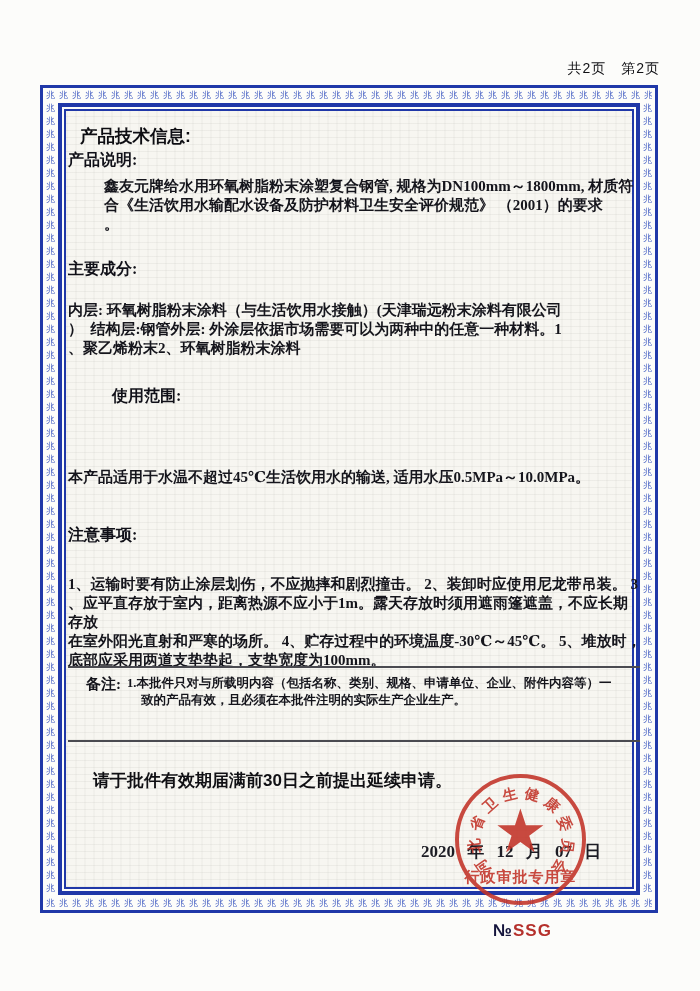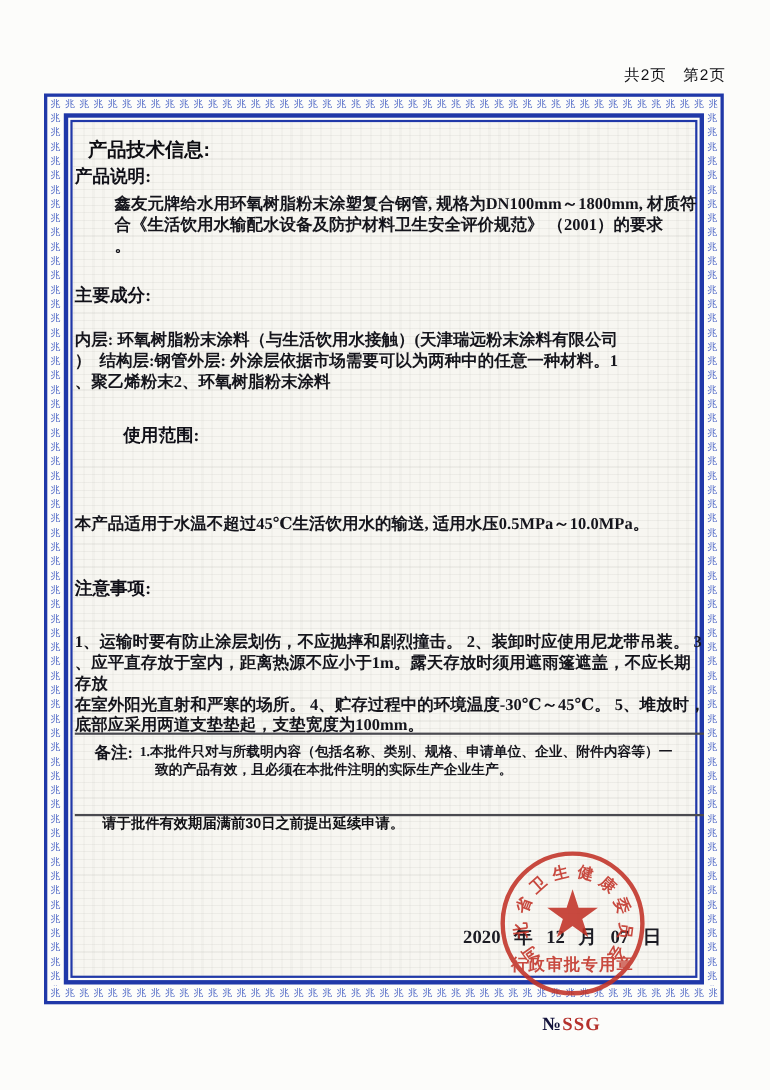--- a/index.html
+++ b/index.html
@@ -82,23 +82,23 @@
   .rule2{top:629px;}
 
   .remarks{top:564px;left:20px;width:550px;display:flex;align-items:flex-start;}
   .remarks-label{font-weight:bold;font-size:15px;flex:0 0 auto;margin-right:6px;}
   .remarks-items{flex:1 1 auto;}
   .remark-item{
     font-size:12.5px;line-height:17px;font-weight:600;
     white-space:pre-wrap;padding-left:14px;text-indent:-14px;
   }
   .request{
-    top:629px;left:27px;
-    font-family:"Liberation Sans","DejaVu Sans",sans-serif;
-    font-weight:bold;font-size:13px;color:#101014;
+    top:658px;left:27px;
+    font-family:"Liberation Sans","DejaVu Sans",sans-serif;
+    font-weight:bold;font-size:17px;color:#101014;
   }
   .dateline{
     top:729px;left:355px;z-index:1;
     font-size:17px;font-weight:600;word-spacing:8px;color:#1c1c24;
   }
 
   
   .stamp{left:389px;top:663px;width:131px;height:131px;z-index:5;opacity:0.88;}
   .stamp-ring{position:absolute;inset:0;border:4.5px solid var(--stamp-red);border-radius:50%;}
   .stamp-arc{position:absolute;inset:0;}
@@ -112,21 +112,21 @@
     font-size:60px;line-height:60px;color:var(--stamp-red);
   }
   .stamp-bottom{
     position:absolute;left:0;right:0;top:94px;text-align:center;
     font-family:"Liberation Sans","DejaVu Sans",sans-serif;
     font-weight:bold;font-size:15px;letter-spacing:1px;color:var(--stamp-red);
   }
 
   .serial{
     position:absolute;left:493px;top:921px;
-    font-family:Liberation Serif, serif;
+    font-family:Liberation Sans, sans-serif;
     font-weight:bold;font-size:17px;letter-spacing:1px;
   }
   .serial .no{color:#14143c;}
   .serial .val{color:var(--serial-red);}
 </style>
 </head>
 <body>
 
 <div class="pageinfo">共2页　第2页</div>
 

